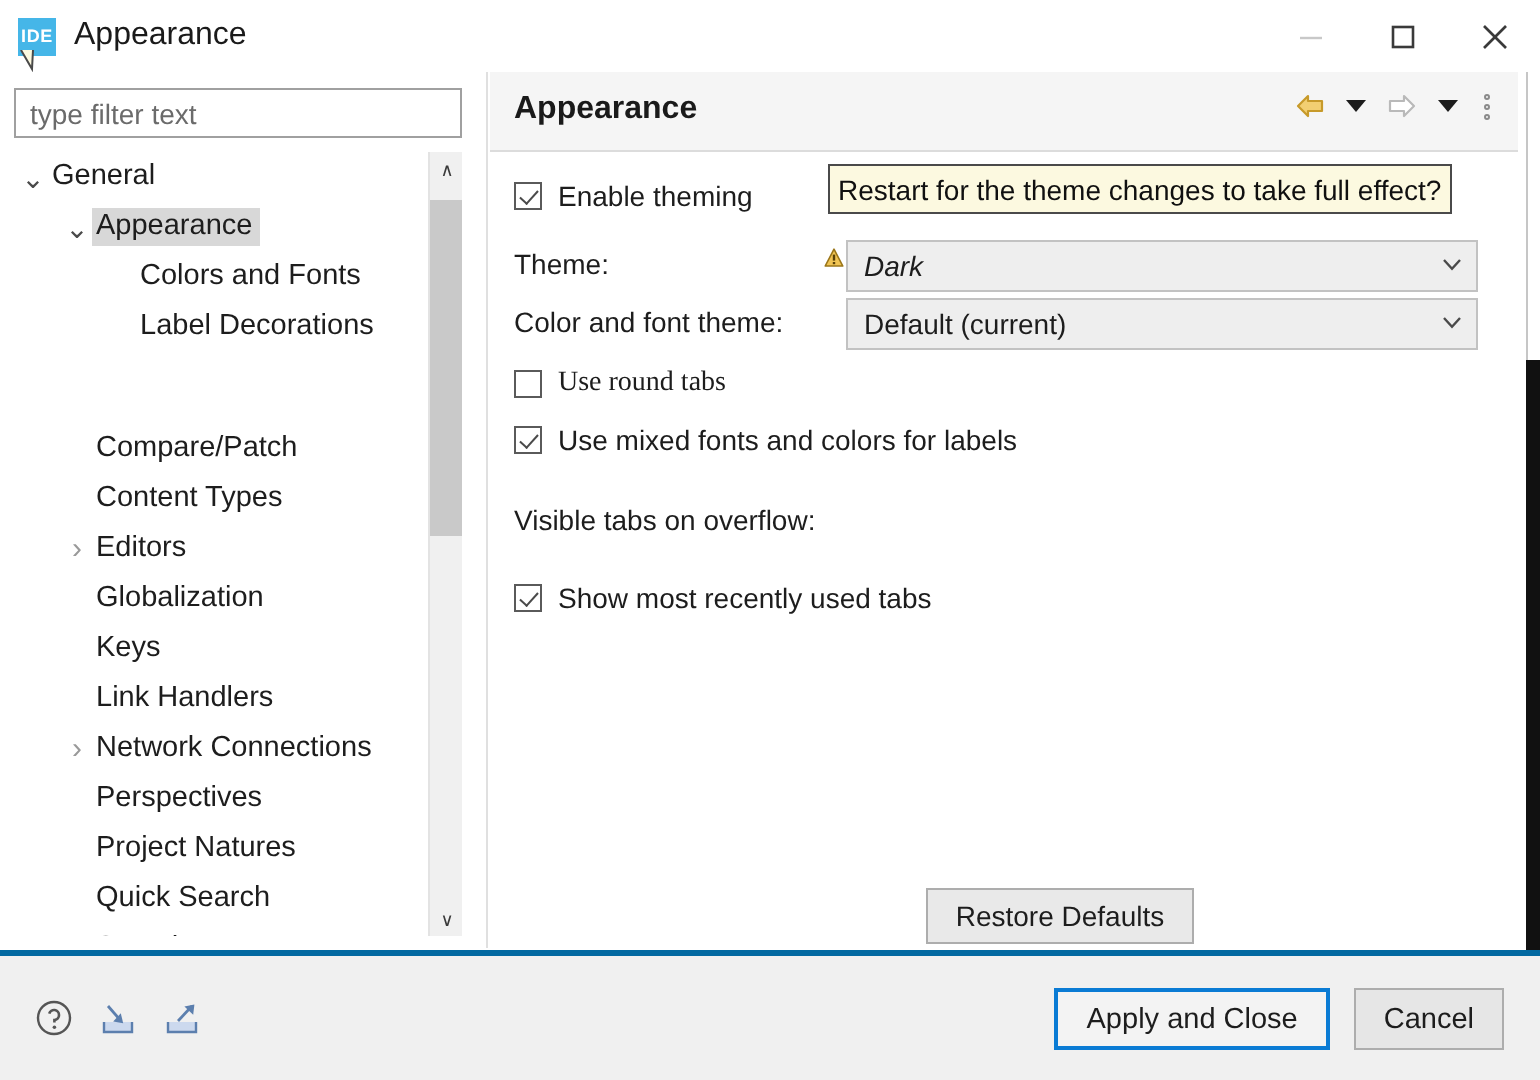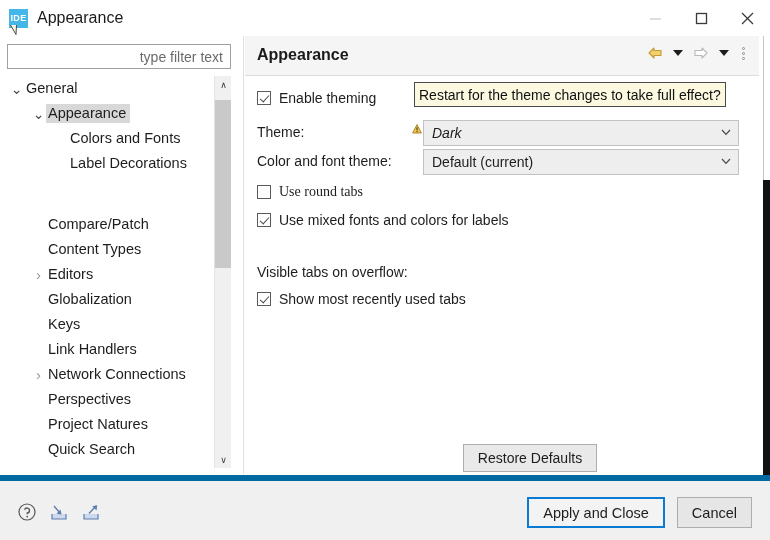--- a/index.html
+++ b/index.html
@@ -93,21 +93,20 @@
     width: 100%;
     height: 100%;
     box-sizing: border-box;
     border: 1px solid #a0a0a0;
     background: #ffffff;
     font-family: "Liberation Sans", sans-serif;
     font-size: 14px;
     color: #6b6b6b;
     padding: 0 7px;
     outline: none;
-    text-align: right;
   }
   .filter-input::placeholder { color: #6b6b6b; opacity: 1; }
 
   .tree {
     position: absolute;
     left: 7px;
     top: 40px;
     width: 224px;
     height: 392px;
     overflow: hidden;
@@ -379,21 +378,21 @@
   }
 
   
   .footer {
     position: absolute;
     left: 0;
     top: 475px;
     width: 770px;
     height: 65px;
     background: #f0f0f0;
-    border-top: 6px solid #0369a1;
+    border-top: 3px solid #0369a1;
     box-sizing: border-box;
   }
   .footer-icons {
     position: absolute;
     left: 16px;
     top: 20px;
     display: flex;
     align-items: center;
     gap: 10px;
   }
@@ -637,21 +636,21 @@
       <div class="field-row" style="left:12px; top:108px;font-family:Liberation Serif, serif;">
         <span class="cbox"></span>
         <span class="cb-label">Use round tabs</span>
       </div>
 
       <div class="field-row" style="left:12px; top:136px;">
         <span class="cbox checked"></span>
         <span class="cb-label">Use mixed fonts and colors for labels</span>
       </div>
 
-      <div class="field-row" style="left:12px; top:188px;">
+      <div class="field-row" style="left:12px; top:176px;">
         <span class="field-label">Visible tabs on overflow:</span>
       </div>
 
       <div class="field-row" style="left:12px; top:215px;">
         <span class="cbox checked"></span>
         <span class="cb-label">Show most recently used tabs</span>
       </div>
 
       <div class="apply-row">
         <div class="btn" style="left:218px; top:12px; width:134px;">Restore Defaults</div>

